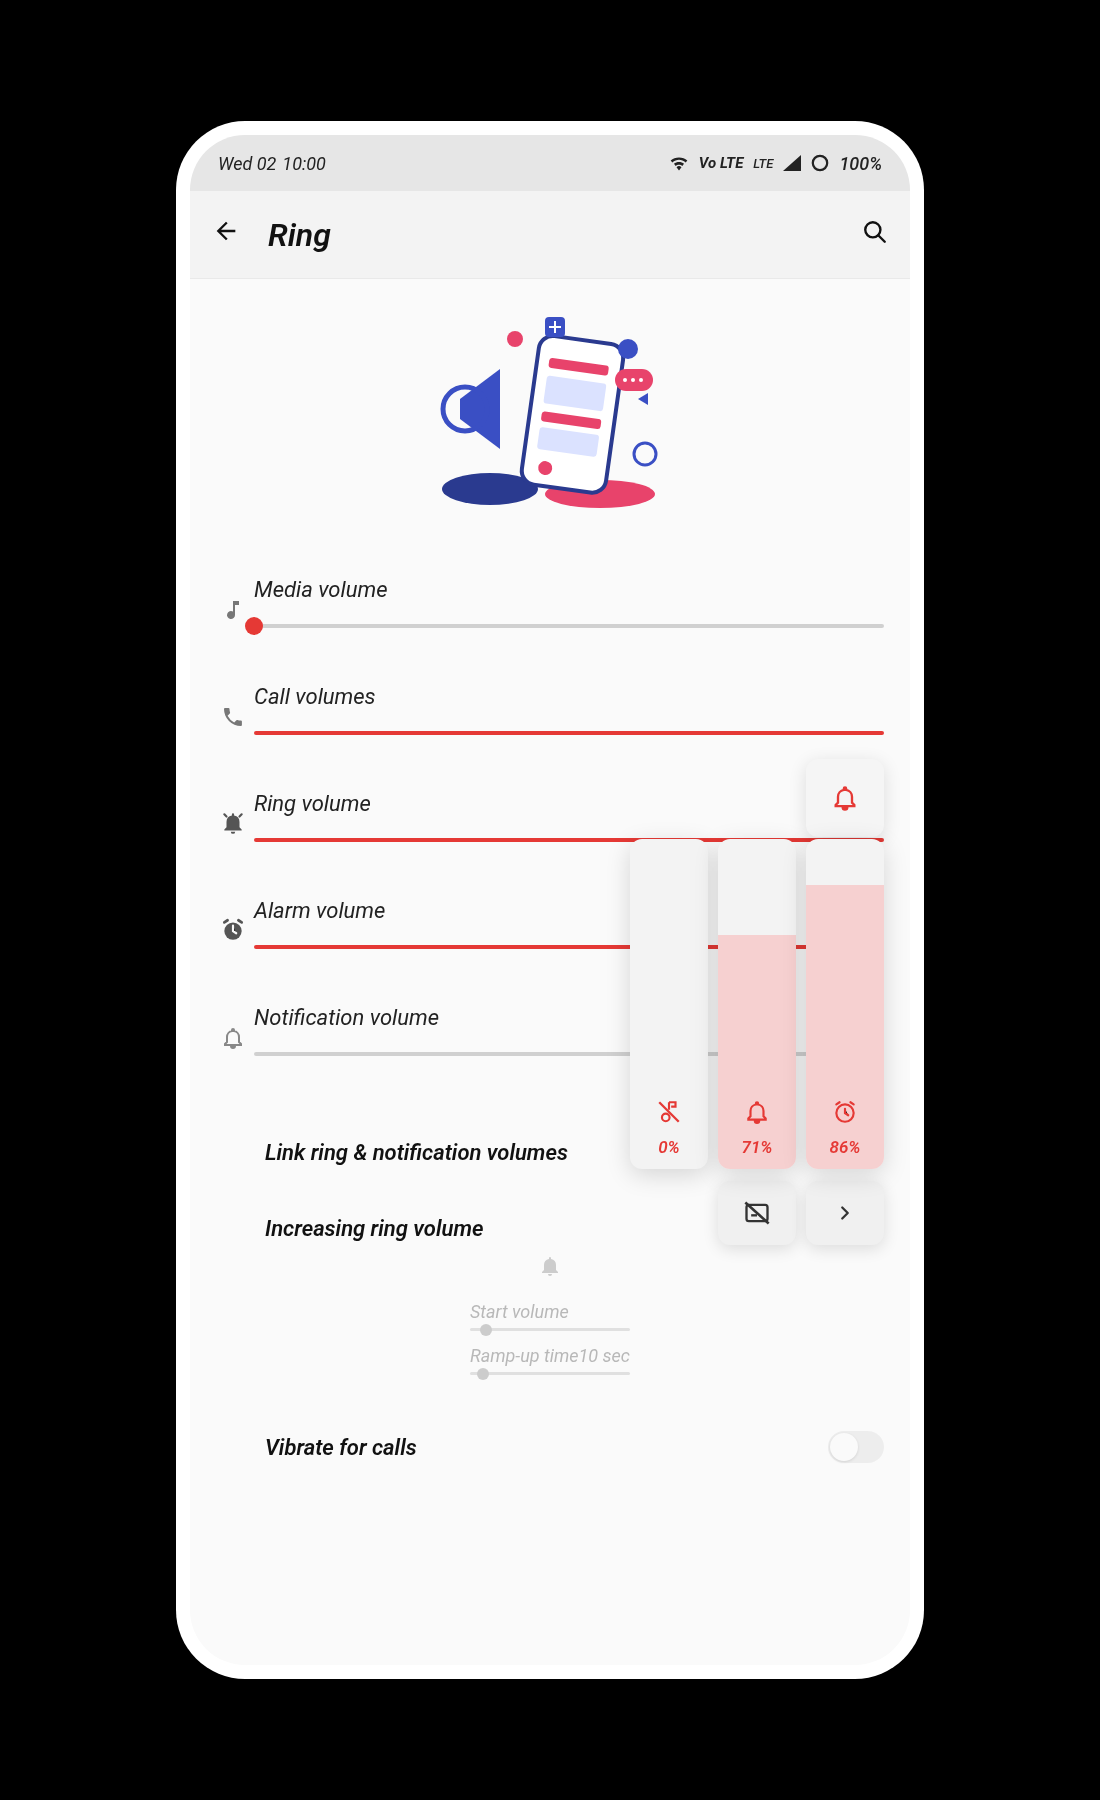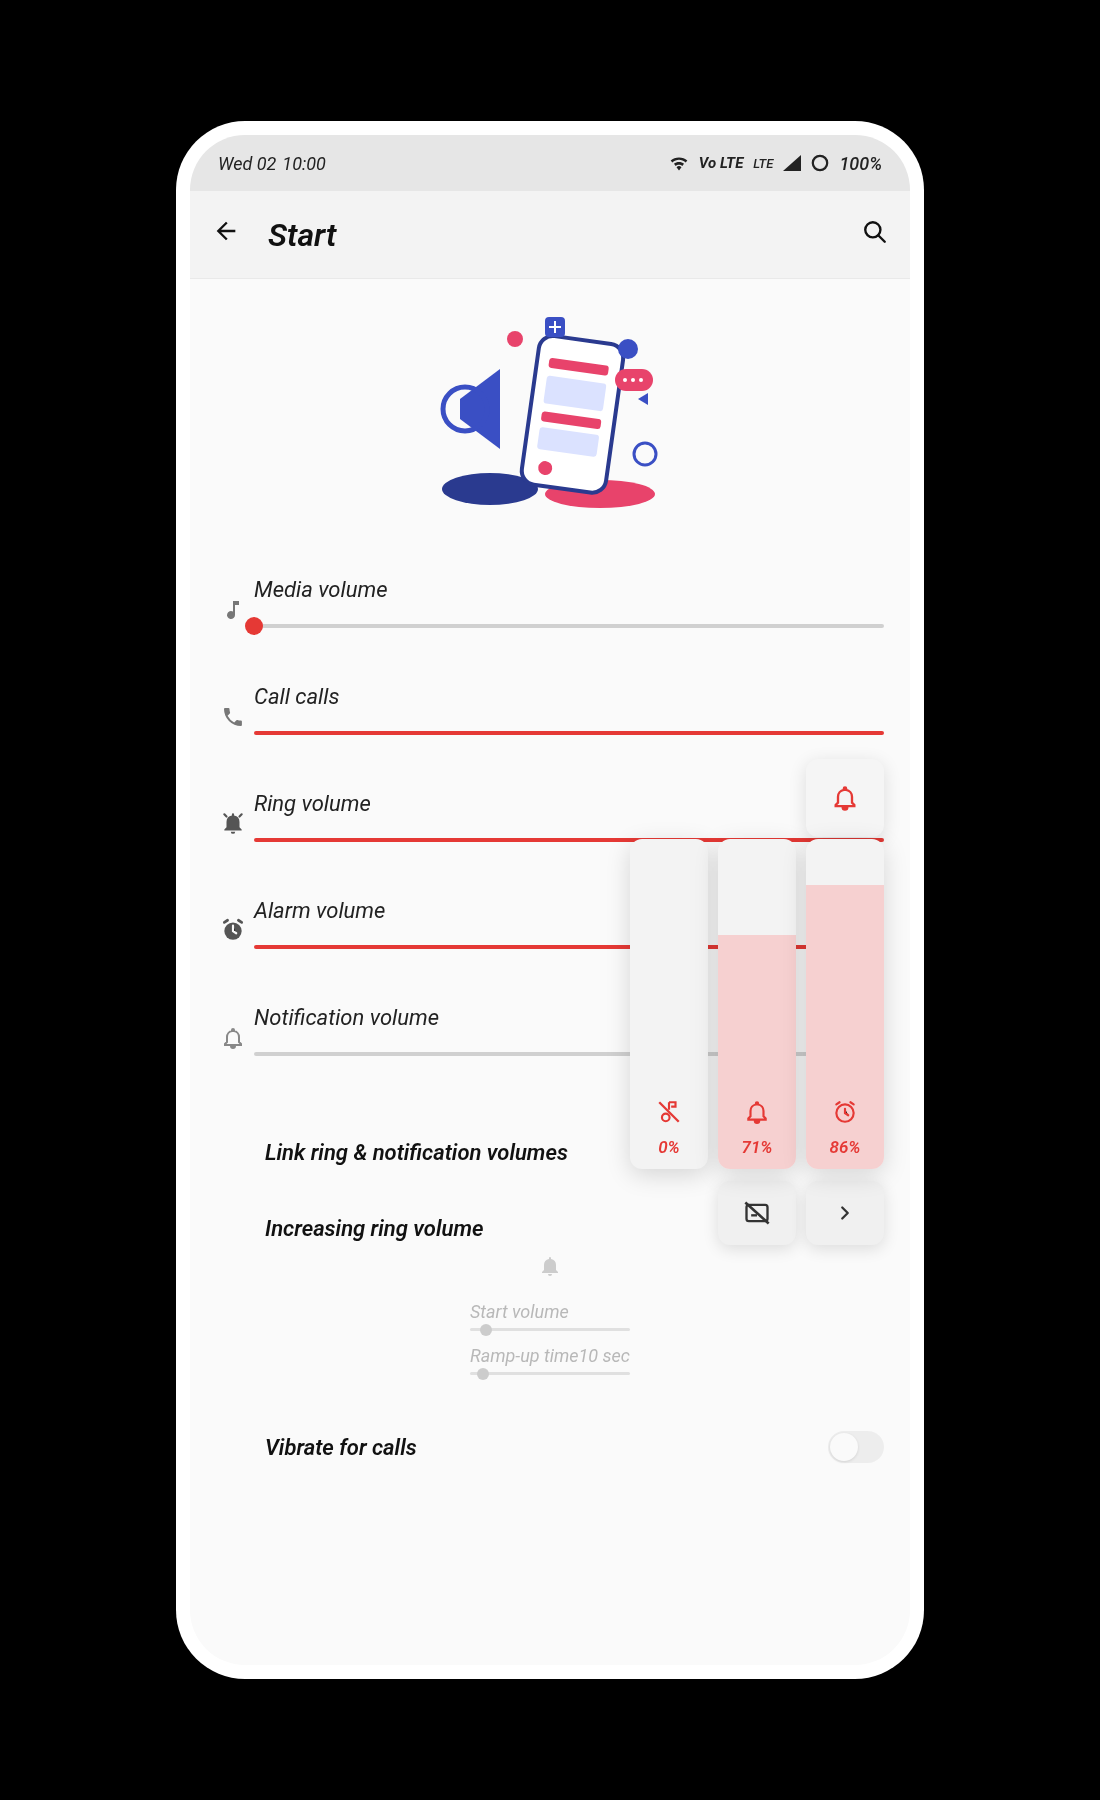--- a/index.html
+++ b/index.html
@@ -171,21 +171,21 @@
       <span>100%</span>
     </div>
   </div>
 
   <div class="app-bar">
     <span class="back-arrow">
       <svg width="28" height="28" viewBox="0 0 24 24">
           <path d="M20 11H7.8l5.6-5.6L12 4l-8 8 8 8 1.4-1.4L7.8 13H20z" fill="#111"></path>
         </svg>
     </span>
-    <div class="app-title">Start</div>
+    <div class="app-title">Ring</div>
     <span class="search-btn">
       <svg width="26" height="26" viewBox="0 0 24 24">
           <circle cx="10" cy="10" r="7" fill="none" stroke="#111" stroke-width="2.2"></circle>
           <line x1="15" y1="15" x2="21" y2="21" stroke="#111" stroke-width="2.2" stroke-linecap="round"></line>
         </svg>
     </span>
   </div>
 
   <div class="content">
 
@@ -233,21 +233,21 @@
         </div>
       </div>
 
       <div class="slider-row">
         <div class="slider-icon">
           <svg width="24" height="24" viewBox="0 0 24 24">
               <path d="M6.6 10.8a15 15 0 006.6 6.6l2.2-2.2a1 1 0 011-.25 11 11 0 003.5.55 1 1 0 011 1V20a1 1 0 01-1 1A17 17 0 013 4a1 1 0 011-1h3.5a1 1 0 011 1 11 11 0 00.55 3.5 1 1 0 01-.25 1l-2.2 2.3z" fill="#777"></path>
             </svg>
         </div>
         <div class="slider-body">
-          <div class="slider-label">Call calls</div>
+          <div class="slider-label">Call volumes</div>
           <div class="track red"></div>
         </div>
       </div>
 
       <div class="slider-row">
         <div class="slider-icon">
           <svg width="26" height="26" viewBox="0 0 24 24">
               <path d="M12 22a2 2 0 002-2h-4a2 2 0 002 2zm6-6V11a6 6 0 00-5-5.9V4a1 1 0 10-2 0v1.1A6 6 0 006 11v5l-2 2v1h16v-1l-2-2z" fill="#555"></path>
               <path d="M4 4l2 2M20 4l-2 2" stroke="#555" stroke-width="2" stroke-linecap="round"></path>
             </svg>

